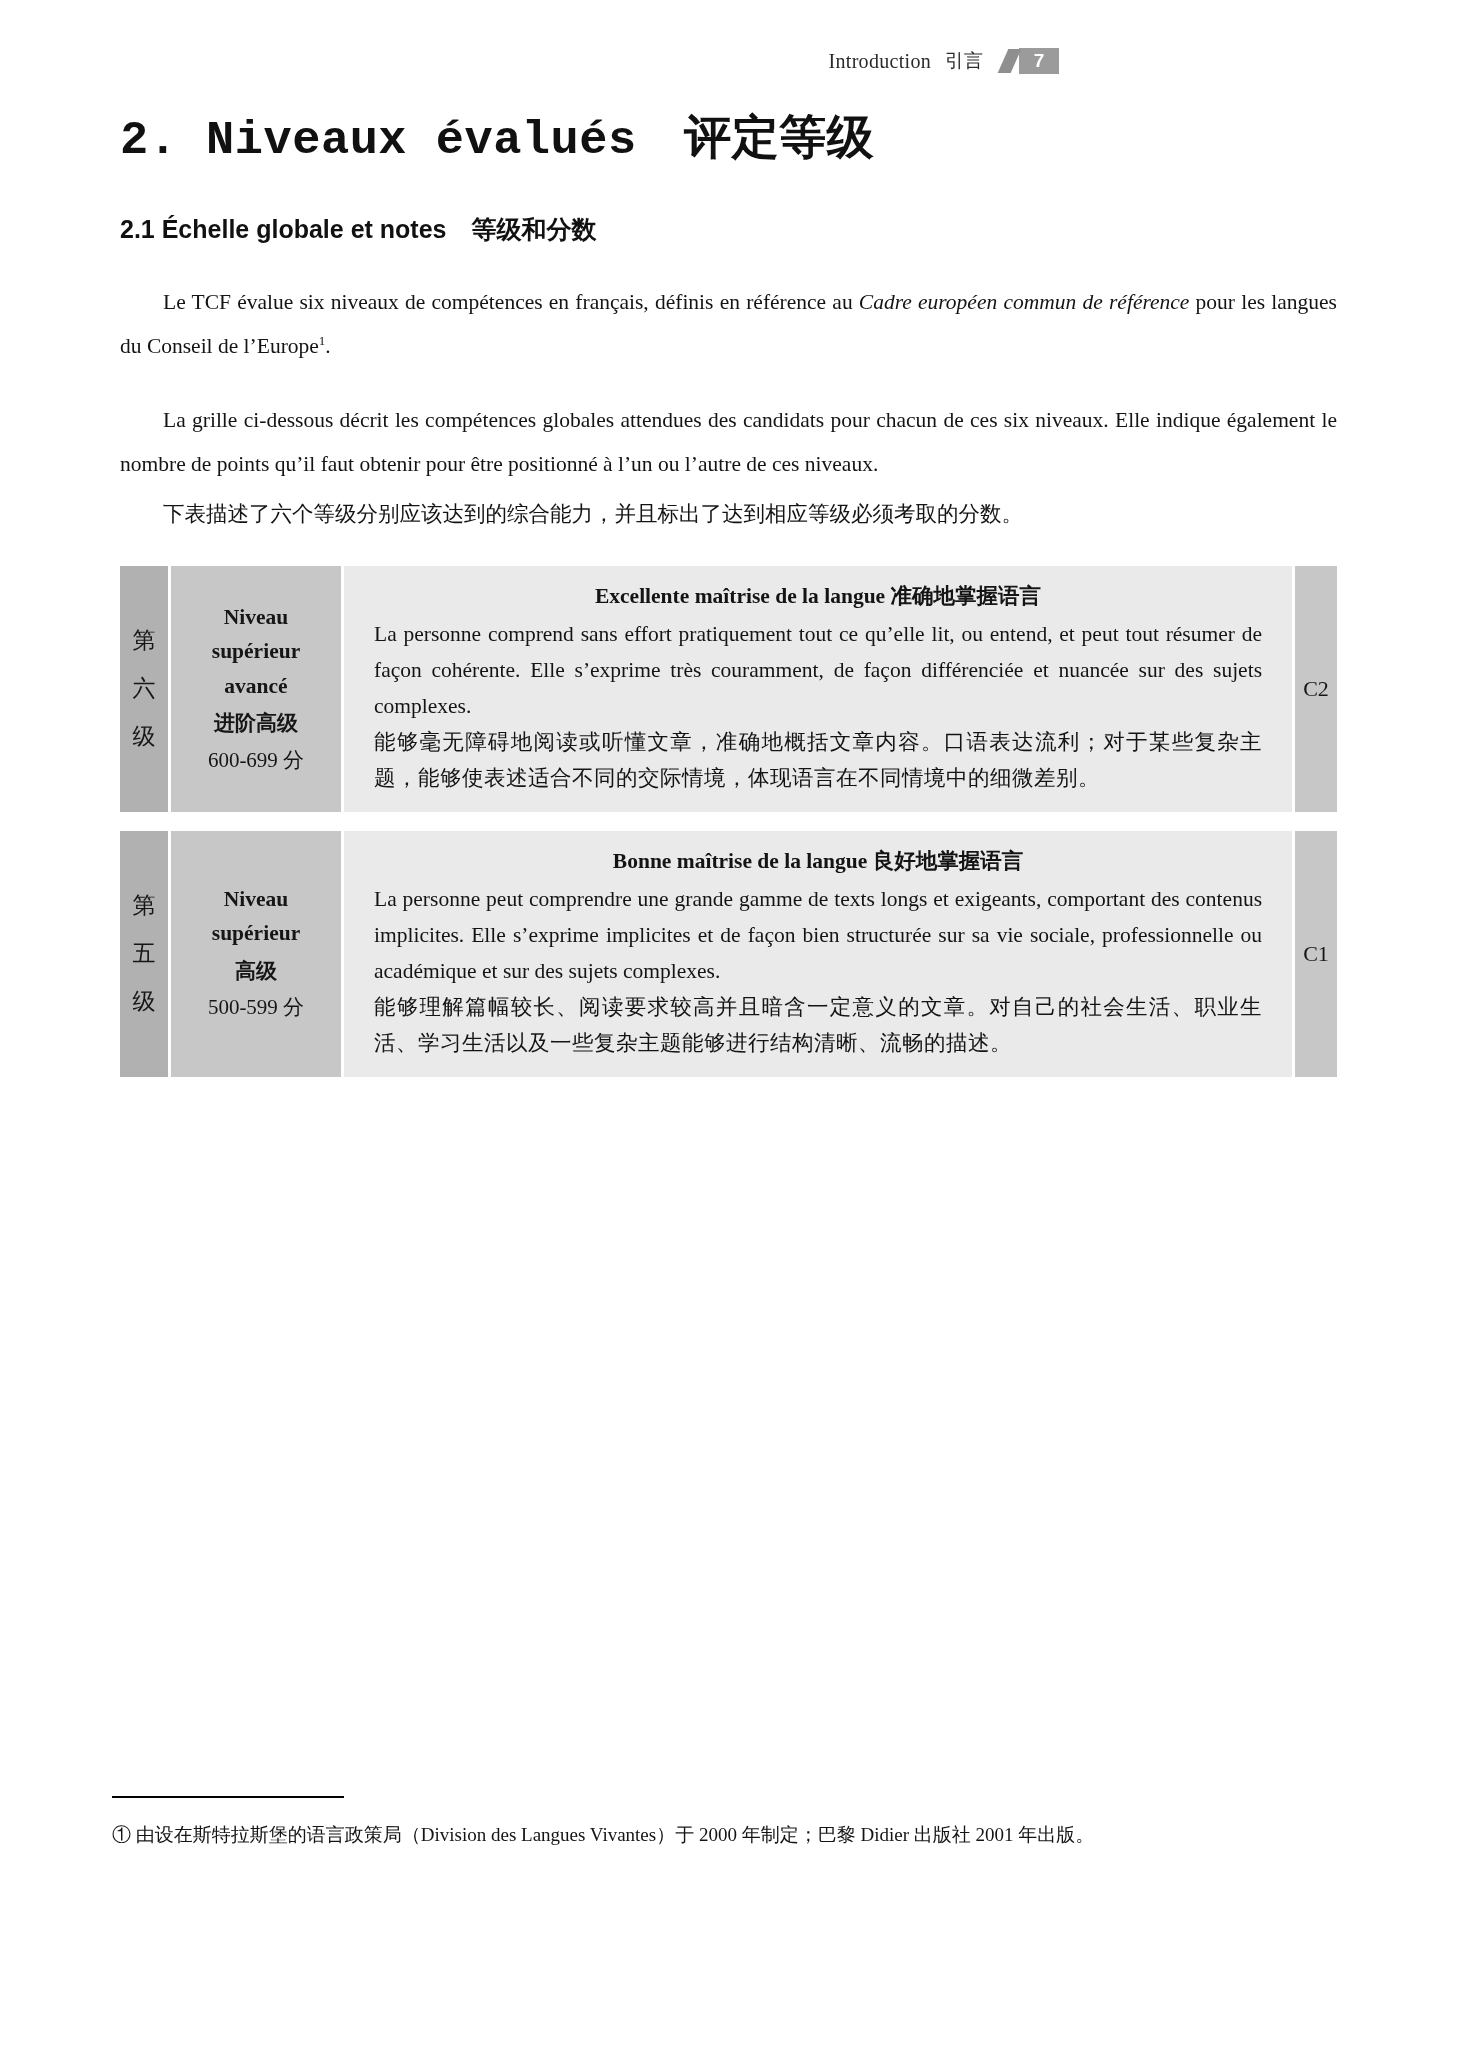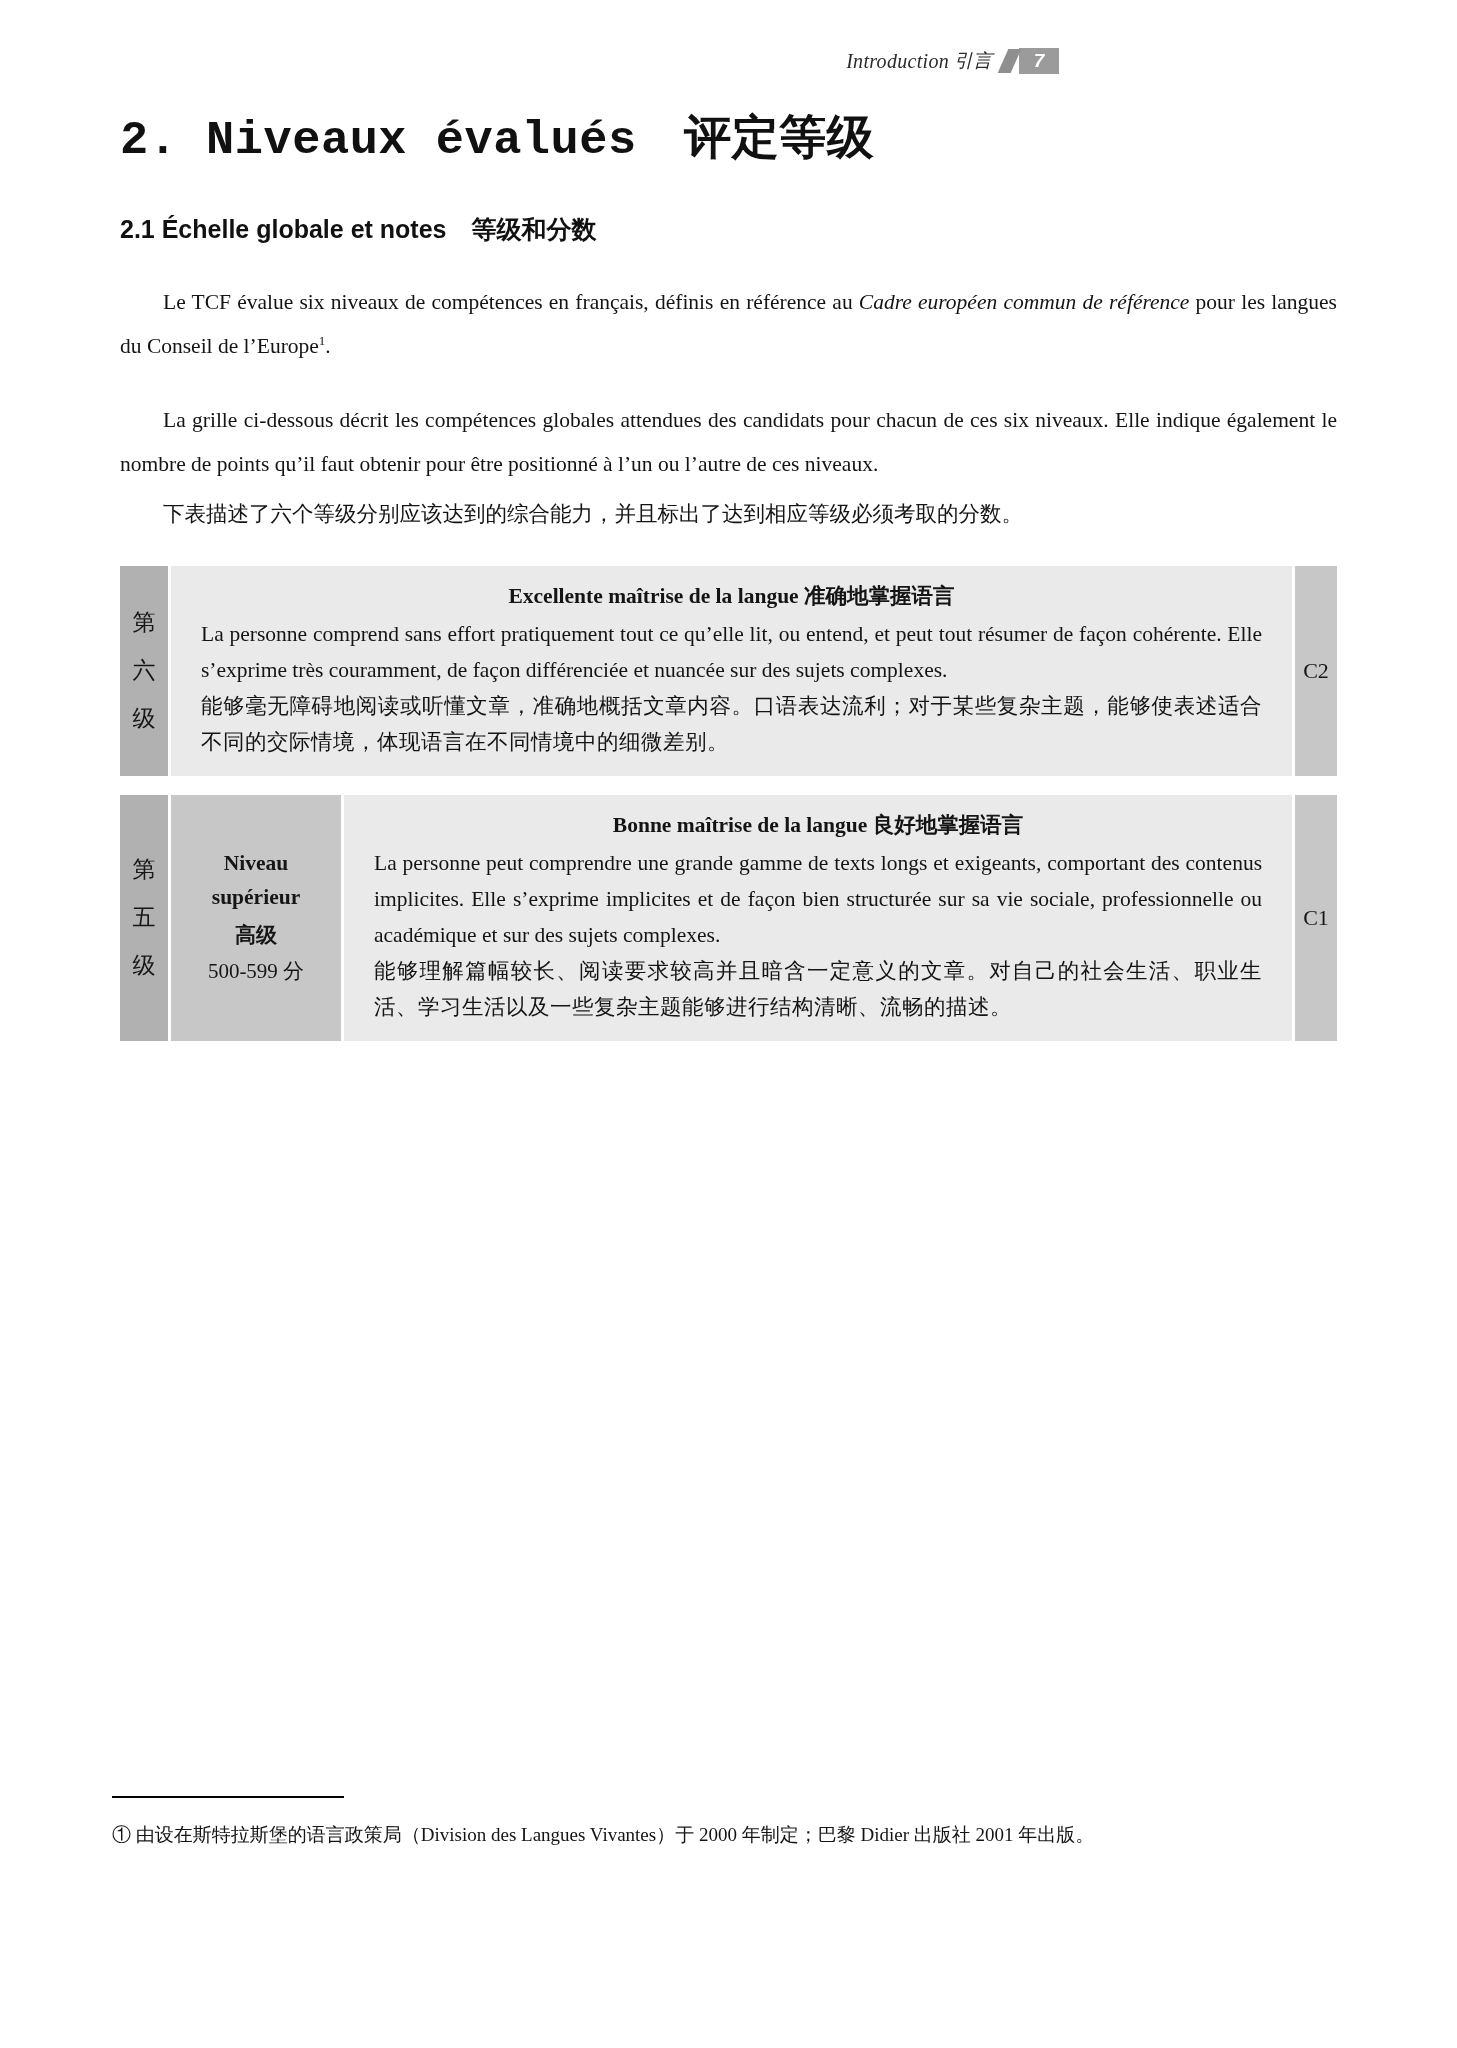--- a/index.html
+++ b/index.html
@@ -19,24 +19,23 @@
     padding: 48px 120px 0 120px;
   }
 
   
   .header {
     height: 26px;
     display: flex;
     align-items: center;
     justify-content: flex-end;
     margin-right: 278px;
-    gap: 5px;
+    gap: 14px;
     font-size: 20px;
     color: #2b2b2b;
-    font-style: italic;
   }
   .hdr-en { font-family: "Liberation Serif", serif; letter-spacing: 0.3px; }
   .hdr-zh { font-family: "Liberation Sans", sans-serif; font-size: 19px; }
   .page-tab { display: inline-flex; align-items: center; gap: 3px; margin-left: 6px; }
   .tab-notch {
     width: 13px; height: 24px;
     background: #8f8f8f;
     transform: skewX(-24deg);
     display: inline-block;
   }
@@ -184,20 +183,25 @@
   <p class="para p3">La grille ci-dessous décrit les compétences globales attendues des candidats pour chacun de ces six niveaux. Elle indique également le nombre de points qu’il faut obtenir pour être positionné à l’un ou l’autre de ces niveaux.</p>
 
   <p class="para p4">下表描述了六个等级分别应该达到的综合能力，并且标出了达到相应等级必须考取的分数。</p>
 
   <div class="level-table">
 
     <div class="level-row">
       <div class="cell-level">第
 六
 级</div>
+      <div class="cell-niveau">
+        <div class="niveau-fr">Niveau supérieur avancé</div>
+        <div class="niveau-zh">进阶高级</div>
+        <div class="niveau-score">600-699 分</div>
+      </div>
       <div class="cell-main">
         <div class="row-heading">Excellente maîtrise de la langue  准确地掌握语言</div>
         <div class="desc-fr">La personne comprend sans effort pratiquement tout ce qu’elle lit, ou entend, et peut tout résumer de façon cohérente. Elle s’exprime très couramment, de façon différenciée et nuancée sur des sujets complexes.</div>
         <div class="desc-zh">能够毫无障碍地阅读或听懂文章，准确地概括文章内容。口语表达流利；对于某些复杂主题，能够使表述适合不同的交际情境，体现语言在不同情境中的细微差别。</div>
       </div>
       <div class="cell-grade">C2</div>
     </div>
 
     <div class="level-row">
       <div class="cell-level">第

